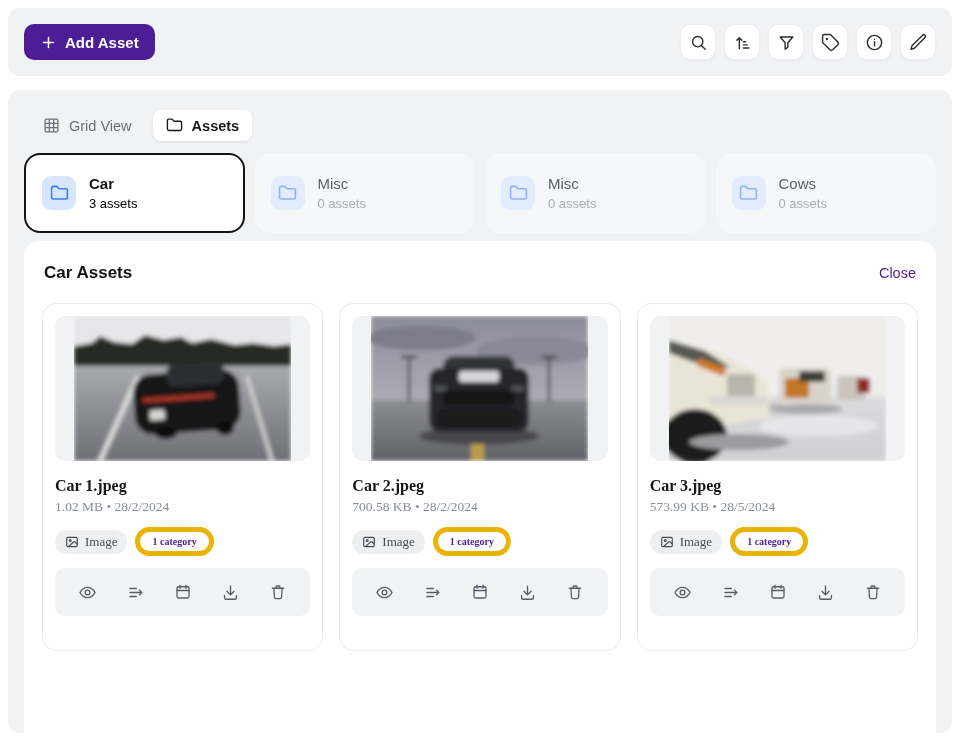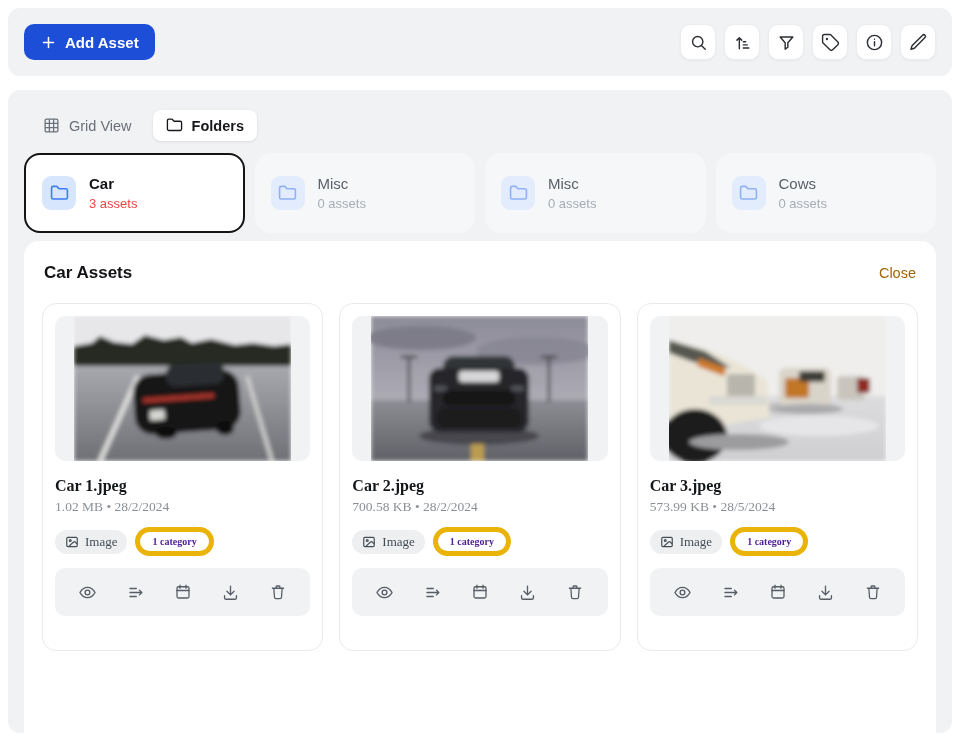--- a/index.html
+++ b/index.html
@@ -11,21 +11,21 @@
   }
   svg.ic { display:block; }
 
   
   .topbar {
     margin:8px 8px 0; height:68px; background:#f1f2f4; border-radius:12px;
     display:flex; align-items:center; justify-content:space-between; padding:0 16px;
   }
   .btn-primary {
     display:flex; align-items:center; gap:8px; height:36px; padding:12px 16px;
-    background:#1d4ed8; color:#fff; border:none; border-radius:10px;
+    background:#4c1d95; color:#fff; border:none; border-radius:10px;
     font-family:inherit; font-size:15px; font-weight:600; cursor:pointer;
   }
   .iconbar { display:flex; gap:8px; }
   .icon-btn {
     width:36px; height:36px; background:#fff; border:1px solid #ebedf0; border-radius:10px;
     display:flex; align-items:center; justify-content:center; cursor:pointer;
     box-shadow:0 1px 2px rgba(16,24,40,.05); color:#2b2f33;
   }
 
   
@@ -49,31 +49,31 @@
   }
   .folder-card.selected { background:#fff; border:2px solid #141414; }
   .folder-icon-box {
     width:34px; height:34px; border-radius:9px; background:#e2ecfd;
     display:flex; align-items:center; justify-content:center; color:#8fb2f4; flex:none;
   }
   .folder-card.selected .folder-icon-box { background:#d7e6fc; color:#3d7bf7; }
   .folder-name { font-size:15px; font-weight:500; color:#585f66; line-height:1.25; }
   .folder-card.selected .folder-name { color:#111316; font-weight:600; }
   .folder-count { font-size:13px; color:#a6adb4; margin-top:2px; }
-  .folder-card.selected .folder-count { color:#ef4444; }
+  .folder-card.selected .folder-count { color:#000000; }
 
   
   .assets-section {
     margin-top:8px; height:519px; background:#fff; border-radius:15px; padding:22px 18px;
   }
   .assets-header { display:flex; align-items:center; justify-content:space-between; padding:0 2px; }
   .assets-title { font-size:17px; font-weight:700; color:#111316; }
   .close-btn {
     background:none; border:none; font-family:inherit; font-size:14.5px; font-weight:500;
-    color:#a16207; cursor:pointer;
+    color:#4c1d95; cursor:pointer;
   }
   .assets-grid { display:grid; grid-template-columns:repeat(3,1fr); gap:16px; margin-top:20px;font-family:Liberation Serif, serif; }
   .asset-card {
     background:#fff; border:1px solid #e8eaed; border-radius:14px; padding:12px 12px 34px;
   }
   .thumb {
     background:#f1f2f4; border-radius:10px; height:145px; overflow:hidden;
     display:flex; justify-content:center;
   }
   .thumb svg { display:block; height:145px; }
@@ -210,21 +210,21 @@
     <button class="tab">
       <svg class="ic" width="17" height="17" viewBox="0 0 24 24" fill="none" stroke="currentColor" stroke-width="1.8">
           <use href="#i-grid"></use>
         </svg>
       <span>Grid View</span>
     </button>
     <button class="tab active">
       <svg class="ic" width="17" height="17" viewBox="0 0 24 24" fill="none" stroke="currentColor" stroke-width="1.9" stroke-linejoin="round">
           <use href="#i-folder"></use>
         </svg>
-      <span>Folders</span>
+      <span>Assets</span>
     </button>
   </div>
 
   <div class="folders-grid">
     <div class="folder-card selected">
       <span class="folder-icon-box">
         <svg class="ic" width="19" height="19" viewBox="0 0 24 24" fill="none" stroke="currentColor" stroke-width="2" stroke-linejoin="round">
             <use href="#i-folder"></use>
           </svg>
       </span>

